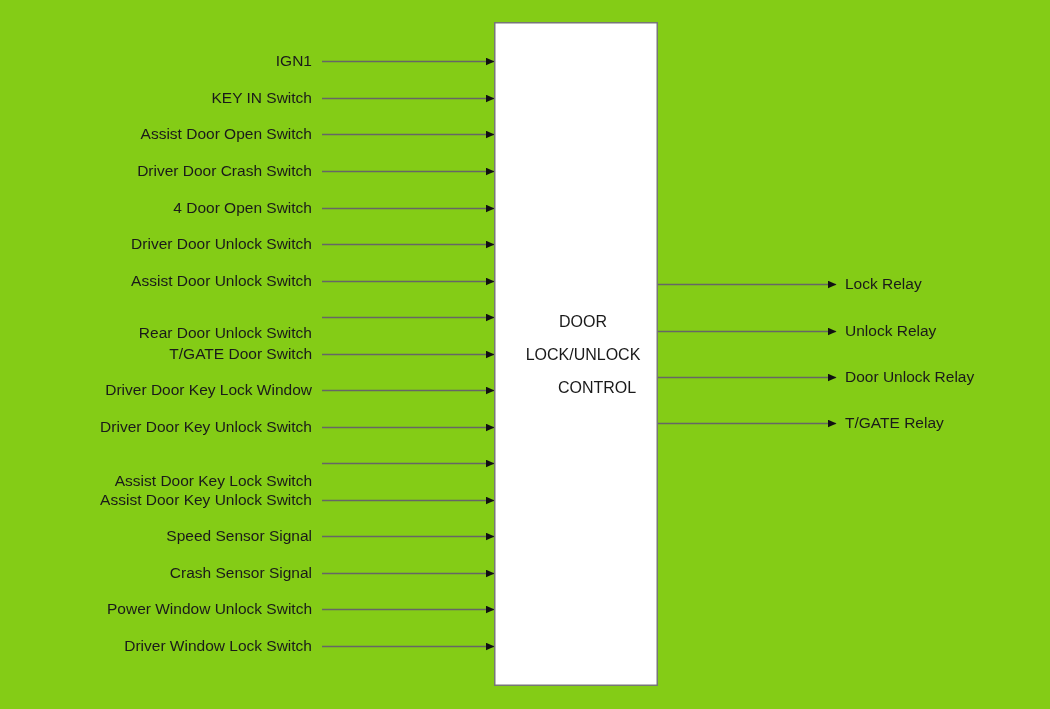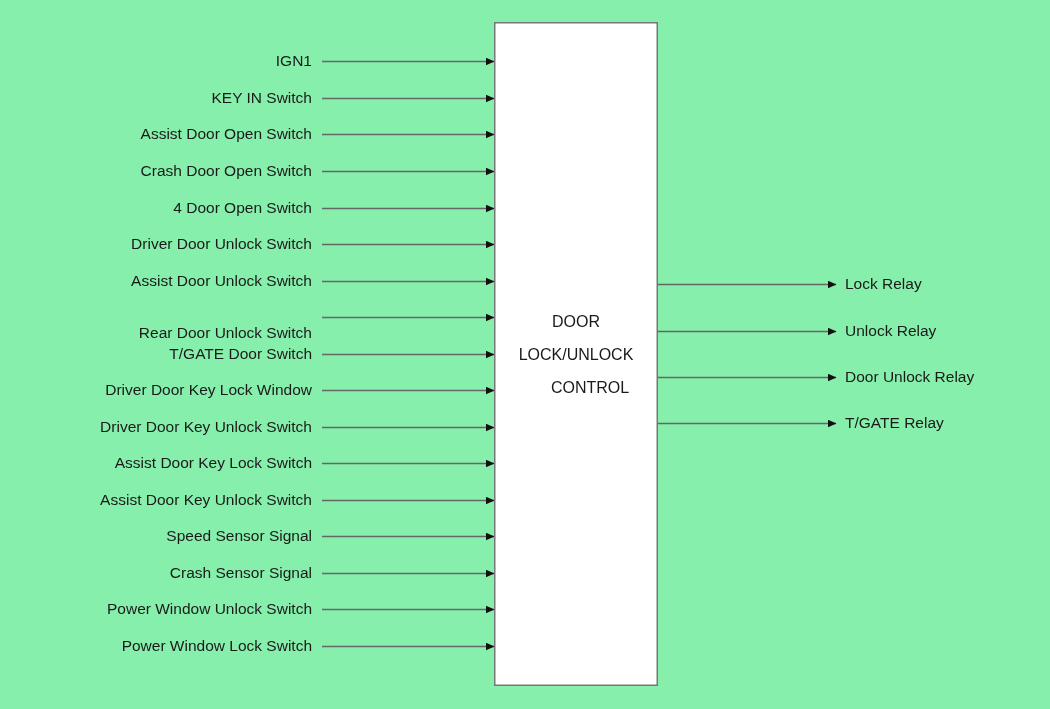--- a/index.html
+++ b/index.html
@@ -7,21 +7,21 @@
     padding: 0;
     background: #ffffff;
   }
   body {
     font-family: "Liberation Sans", sans-serif;
   }
   #diagram {
     position: relative;
     width: 1050px;
     height: 709px;
-    background: #86efac;
+    background: #84cc16;
     overflow: hidden;
   }
   #svg-layer {
     position: absolute;
     left: 0;
     top: 0;
     width: 1050px;
     height: 709px;
   }
   .label {
@@ -44,20 +44,21 @@
   .box-text {
     position: absolute;
     left: 494px;
     width: 164px;
     text-align: center;
     font-size: 16px;
     color: #1a1a1a;
     line-height: 1;
     transform: translateY(-50%);
     white-space: nowrap;
+    padding-left: 7px;
   }
 </style>
 </head>
 <body>
 
 <div id="diagram">
 
   <svg id="svg-layer" viewBox="0 0 1050 709" xmlns="http://www.w3.org/2000/svg">
     <defs>
       <marker id="arrowhead" markerWidth="9" markerHeight="8" refX="8.5" refY="4" orient="auto" markerUnits="userSpaceOnUse">
@@ -89,34 +90,34 @@
         <line x1="658" x2="836" y1="377.5" y2="377.5" stroke="#666666" stroke-width="1.6" marker-end="url(#arrowhead)"></line>
         <line x1="658" x2="836" y1="423.5" y2="423.5" stroke="#666666" stroke-width="1.6" marker-end="url(#arrowhead)"></line>
       </g>
     <rect id="control-box" x="494.75" y="22.75" width="162.5" height="662.5" fill="#ffffff" stroke="#777777" stroke-width="1.5"></rect>
   </svg>
 
   <div id="input-labels">
       <div class="label in-label" style="top: 61px;">IGN1</div>
       <div class="label in-label" style="top: 98px;">KEY IN Switch</div>
       <div class="label in-label" style="top: 134px; margin-left: 8px;">Assist Door Open Switch</div>
-      <div class="label in-label" style="top: 171px;">Crash Door Open Switch</div>
+      <div class="label in-label" style="top: 171px;">Driver Door Crash Switch</div>
       <div class="label in-label" style="top: 208px;">4 Door Open Switch</div>
       <div class="label in-label" style="top: 244px;">Driver Door Unlock Switch</div>
       <div class="label in-label" style="top: 281px;">Assist Door Unlock Switch</div>
       <div class="label in-label" style="top: 317px; margin-top: 16px;">Rear Door Unlock Switch</div>
       <div class="label in-label" style="top: 354px;">T/GATE Door Switch</div>
       <div class="label in-label" style="top: 390px;">Driver Door Key Lock Window</div>
       <div class="label in-label" style="top: 427px;">Driver Door Key Unlock Switch</div>
-      <div class="label in-label" style="top: 463px;">Assist Door Key Lock Switch</div>
+      <div class="label in-label" style="top: 481px;">Assist Door Key Lock Switch</div>
       <div class="label in-label" style="top: 500px;">Assist Door Key Unlock Switch</div>
       <div class="label in-label" style="top: 536px;">Speed Sensor Signal</div>
       <div class="label in-label" style="top: 573px;">Crash Sensor Signal</div>
       <div class="label in-label" style="top: 609px; text-align: right;">Power Window Unlock Switch</div>
-      <div class="label in-label" style="top: 646px;">Power Window Lock Switch</div>
+      <div class="label in-label" style="top: 646px;">Driver Window Lock Switch</div>
     </div>
   <div id="output-labels">
       <div class="label out-label" style="top: 284px;">Lock Relay</div>
       <div class="label out-label" style="top: 331px;">Unlock Relay</div>
       <div class="label out-label" style="top: 377px;">Door Unlock Relay</div>
       <div class="label out-label" style="top: 423px;">T/GATE Relay</div>
     </div>
   <div id="box-labels">
       <div class="box-text" style="top: 322px;">DOOR</div>
       <div class="box-text" style="top: 355px;">LOCK/UNLOCK</div>

